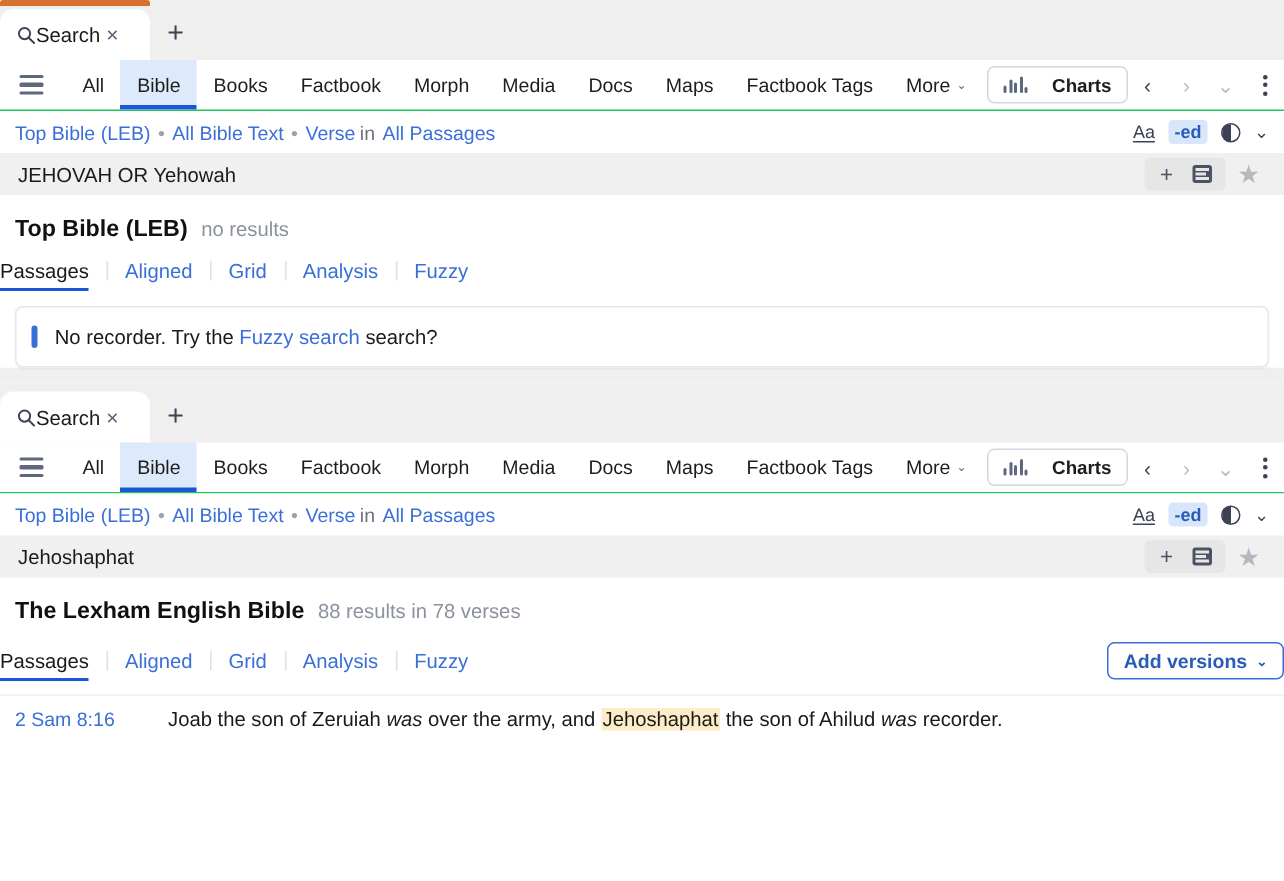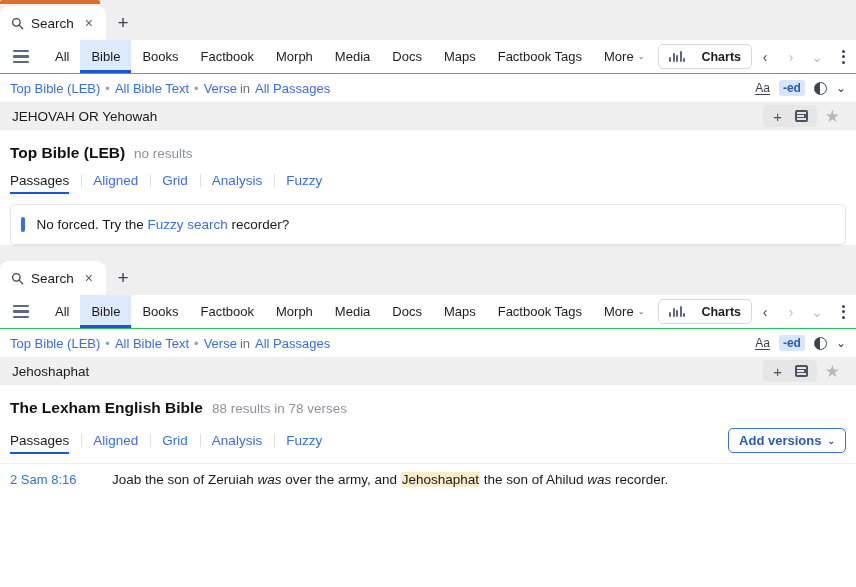--- a/index.html
+++ b/index.html
@@ -20,21 +20,21 @@
     display: flex; align-items: flex-end;
   }
   .tabstrip.accent::before {
     content: ""; position: absolute; left: 0; top: 0;
     width: 100px; height: 4px; background: #d9712e;
     border-radius: 2px 2px 0 0;
   }
   .tab {
     height: 34px; min-width: 100px;
     background: #ffffff; border-radius: 9px 9px 0 0;
-    display: flex; align-items: center; gap: 7px;
+    display: flex; align-items: center; 
     padding: 0 9px 0 11px; margin-left: 0;
   }
   .tab-label { font-size: 13.5px; color: #1a1a1a; }
   .tab-close {
     font-size: 14px; color: #55607a; line-height: 1;
     padding: 2px 4px; border-radius: 3px; cursor: pointer;
   }
   .tab-new {
     width: 34px; height: 34px; display: flex; align-items: center;
     justify-content: center; font-size: 19px; color: #3c4254;
@@ -119,21 +119,21 @@
   .listglyph { display: flex; flex-direction: column; gap: 1.6px; width: 13px; background: #4a5264; padding: 2.5px 2px; border-radius: 2px; }
   .listglyph i { display: block; height: 1.6px; background: #e6e6e6; }
   .listglyph i:nth-child(2) { width: 70%; }
   .star { font-size: 17px; color: #b4b8c0; margin-left: 8px; cursor: pointer; }
 
   
   .resheader { display: flex; align-items: baseline; padding: 14px 10px 0; gap: 9px; }
   .res-title { font-size: 15.5px; font-weight: 700; color: #111; }
   .res-count { font-size: 13.5px; color: #8c929d; }
 
-  .subtabs { display: flex; align-items: center; padding: 11px 10px 0; position: relative; }
+  .subtabs { display: flex; align-items: center; padding: 11px 0 0; position: relative; }
   .subtab {
     font-size: 13.5px; color: #3a6fd8; cursor: pointer;
     padding: 0 12px 6px; position: relative;
   }
   .subtab:first-child { padding-left: 0; }
   .subtab.active { color: #1a1a1a; font-weight: 400; }
   .subtab.active::after {
     content: ""; position: absolute; left: 0; right: 12px; bottom: 0;
     height: 2.4px; background: #1a56d6;
   }
@@ -280,21 +280,21 @@
       <span class="subtab active">Passages</span>
       <span class="subtab">Aligned</span>
       <span class="subtab">Grid</span>
       <span class="subtab">Analysis</span>
       <span class="subtab">Fuzzy</span>
     </div>
 
     <div class="cardwrap">
       <div class="card">
         <span class="card-accent"></span>
-        <span><span>No forced. Try the </span><a>Fuzzy search</a><span> recorder?</span></span>
+        <span><span>No recorder. Try the </span><a>Fuzzy search</a><span> search?</span></span>
       </div>
     </div>
   </div>
 
   <div class="panel-gap"></div>
 
   <div class="panel">
 
     <div class="tabstrip">
       <div class="tab">

